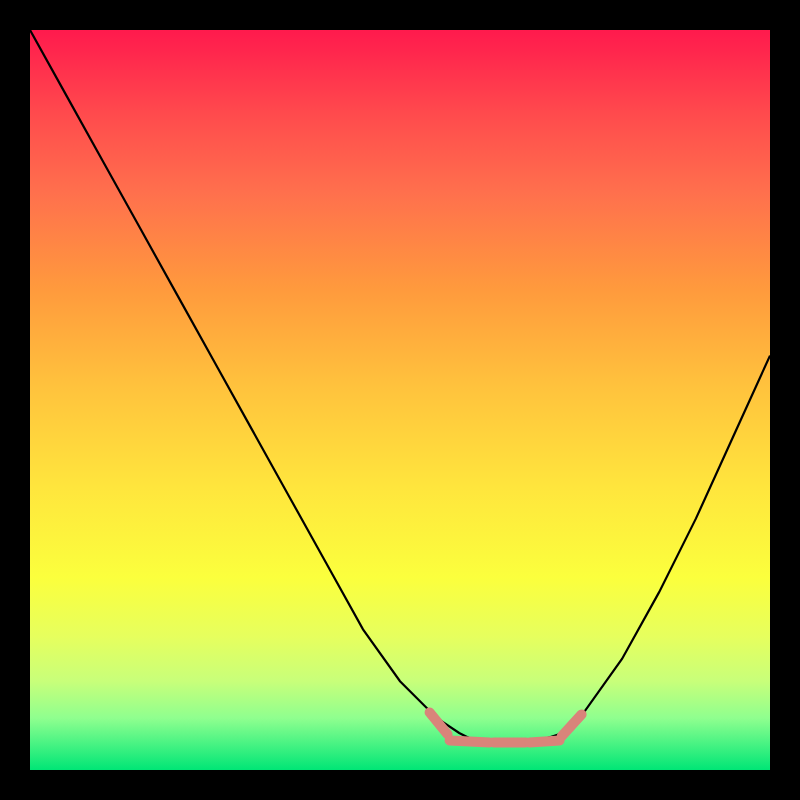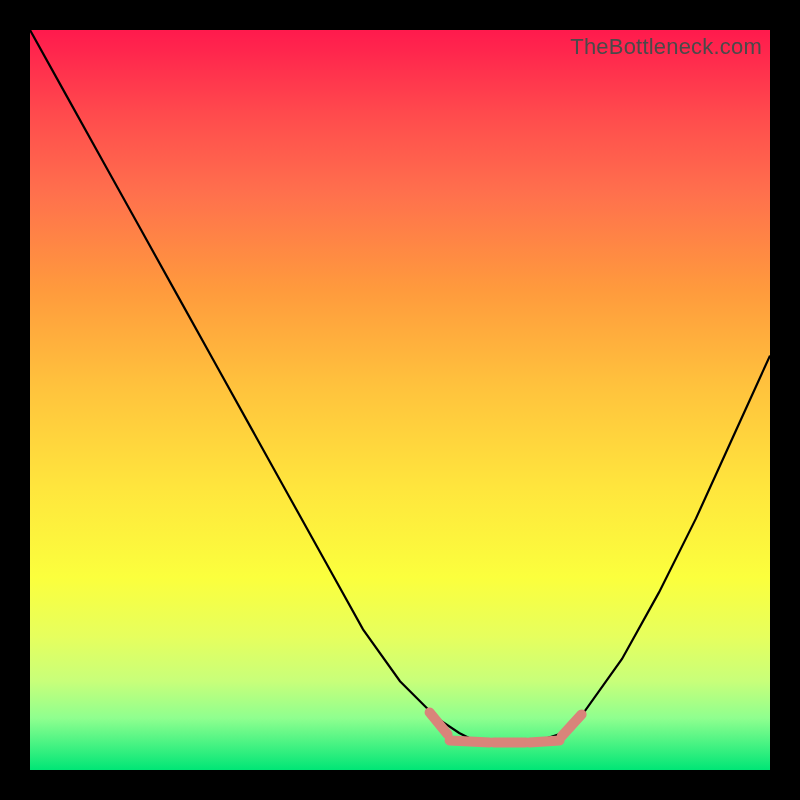--- a/index.html
+++ b/index.html
@@ -58,21 +58,20 @@
     fill: none;
     stroke: #d9847a;
     stroke-width: 10;
     stroke-linecap: round;
   }
 </style>
 </head>
 <body>
 
 <div class="frame">
-  <div class="watermark">TheBottleneck.com</div>
 
   <svg class="plot" viewBox="0 0 740 740">
     <path id="curve-path" class="curve" d="M0.0 0.0 L37.0 66.6 L74.0 133.2 L111.0 199.8 L148.0 266.4 L185.0 333.0 L222.0 399.6 L259.0 466.2 L296.0 532.8 L333.0 599.4 L370.0 651.2 L407.0 688.2 L429.2 703.0 L444.0 710.4 L466.2 714.1 L488.4 714.1 L510.6 710.4 L532.8 703.0 L555.0 680.8 L592.0 629.0 L629.0 562.4 L666.0 488.4 L703.0 407.0 L740.0 325.6"></path>
     <g id="flat-group">
         <line x1="399.6" y1="682.4" x2="417.6" y2="704.4" class="flat-seg"></line>
         <line x1="419.6" y1="710.4" x2="459.6" y2="712.4" class="flat-seg"></line>
         <line x1="463.6" y1="712.4" x2="495.6" y2="712.4" class="flat-seg"></line>
         <line x1="499.6" y1="712.4" x2="529.6" y2="710.4" class="flat-seg"></line>
         <line x1="531.6" y1="706.4" x2="551.6" y2="684.4" class="flat-seg"></line>
       </g>

